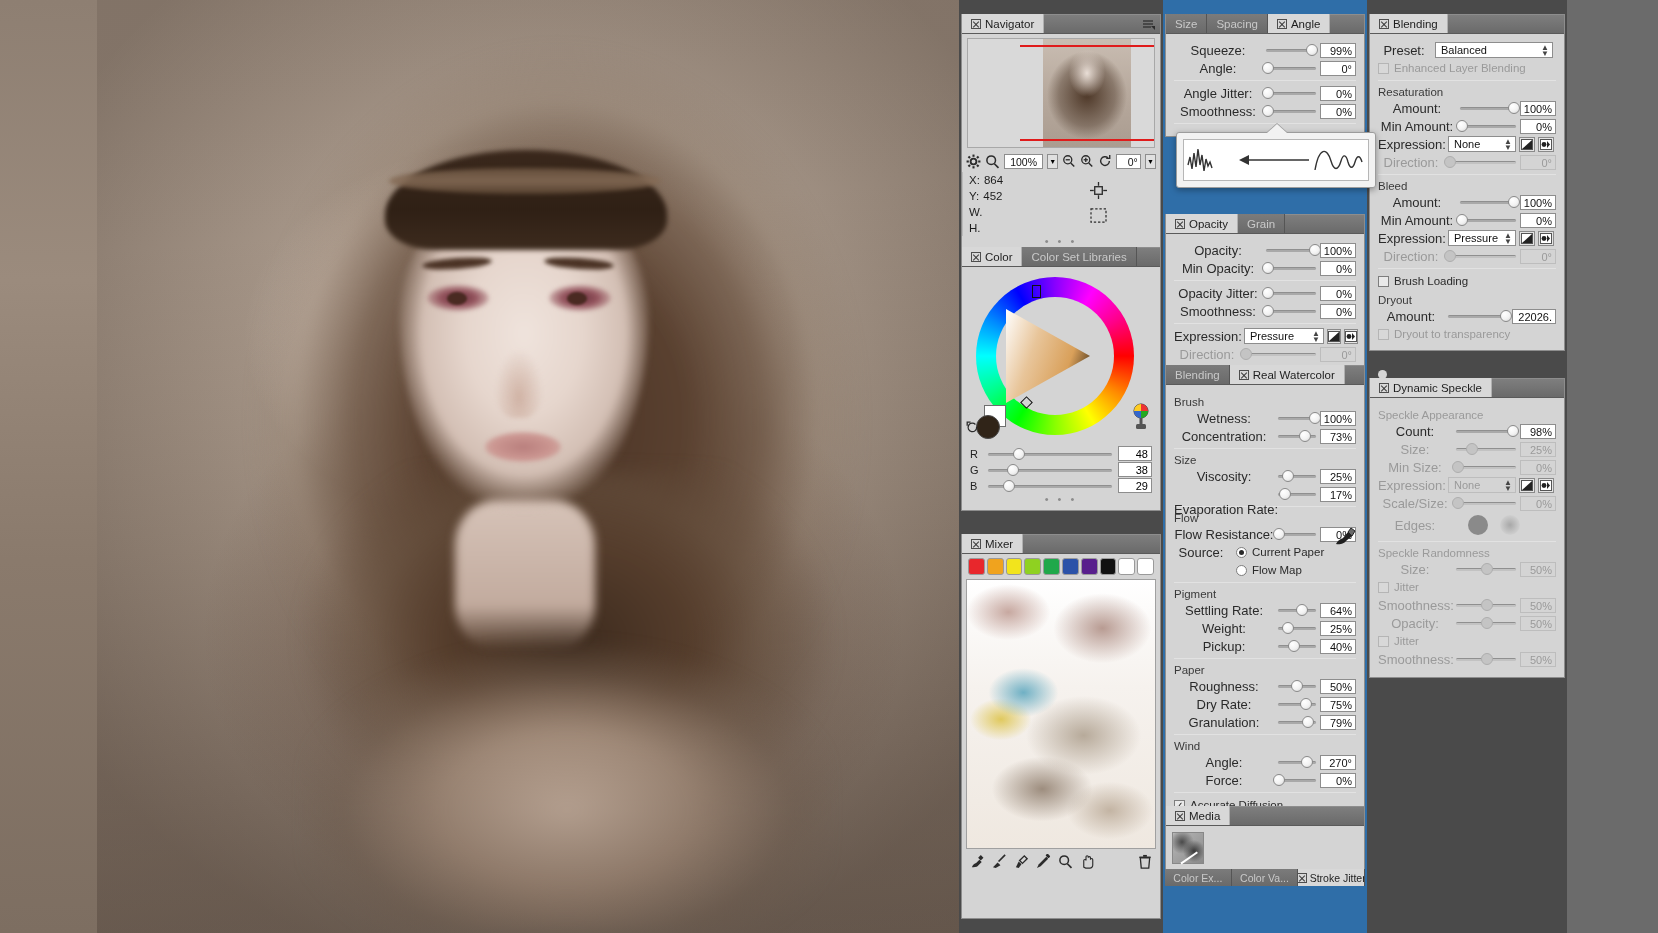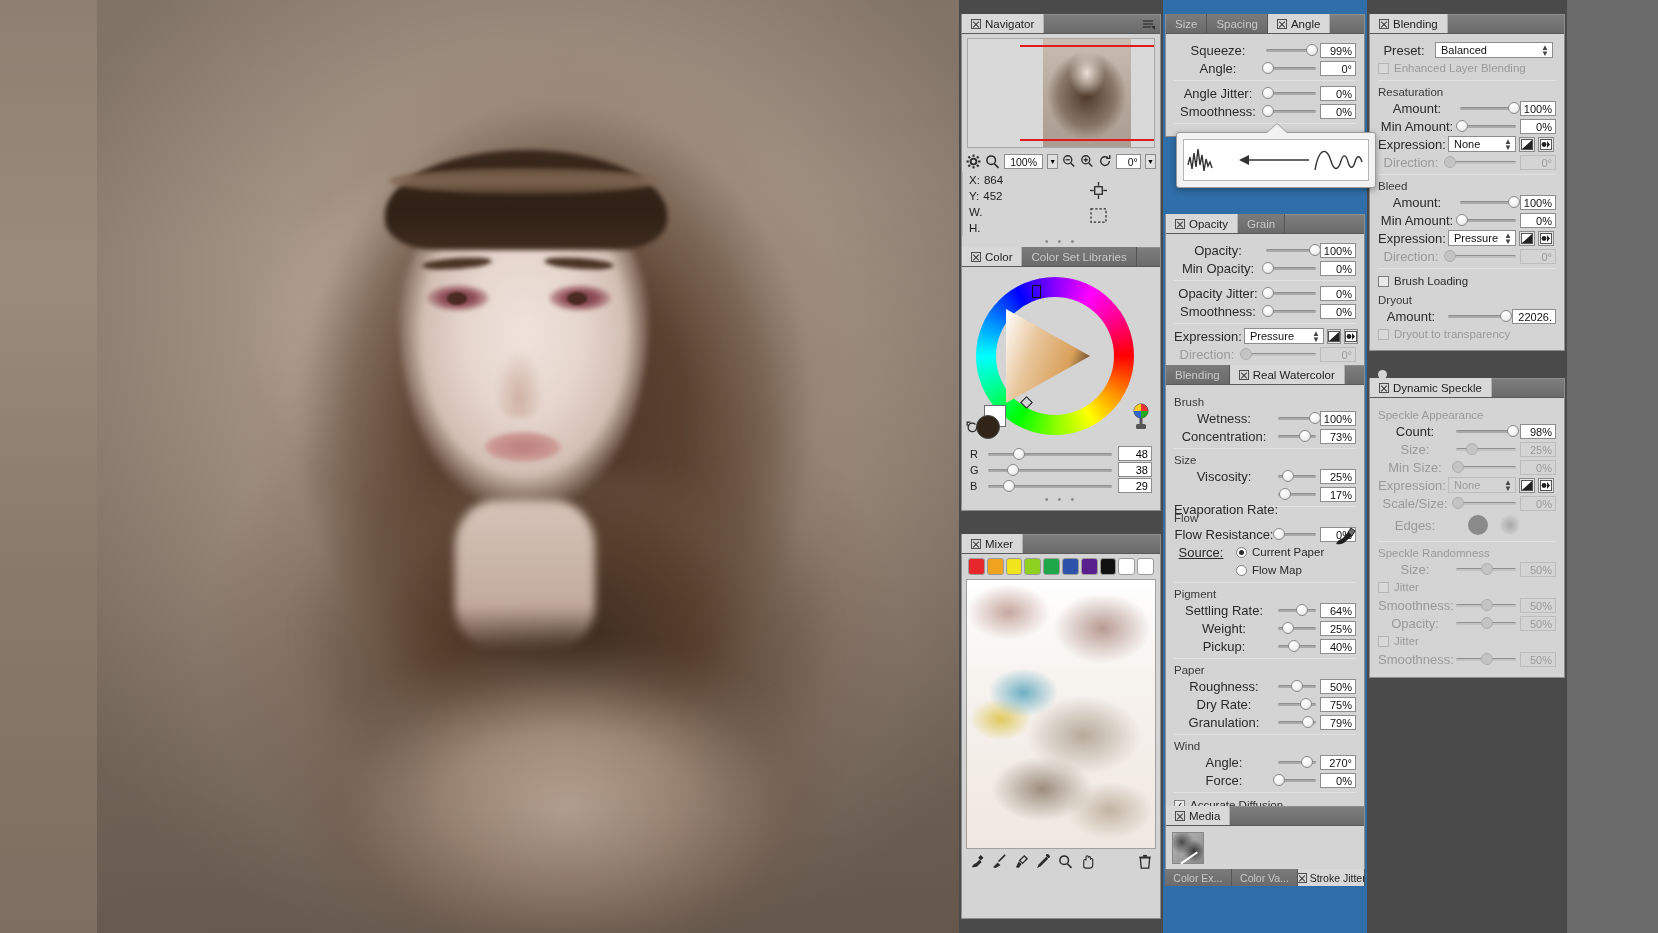--- a/index.html
+++ b/index.html
@@ -808,21 +808,21 @@
         <div class="sect">Flow</div>
         <div class="row">
           <span class="lbl" style="width: 100px;">Flow Resistance:</span>
           <div class="sld">
             <div class="track"></div>
             <div class="knob" style="left: 3%;"></div>
           </div>
           <div class="valbox">0%</div>
         </div>
         <div class="row">
-          <span class="lbl" style="width: 54px; text-decoration: underline;">Source:</span>
+          <span class="lbl" style="width: 54px;">Source:</span>
           <span class="radio" style="margin-left: 8px;">
             <span class="dot"></span>
           </span>
           <span style="font-size: 11.5px; color: rgb(42, 42, 42); margin-left: 5px;">Current Paper</span>
         </div>
         <div class="row">
           <span style="width: 62px;"></span>
           <span class="radio"></span>
           <span style="font-size: 11.5px; color: rgb(42, 42, 42); margin-left: 5px;">Flow Map</span>
         </div>

